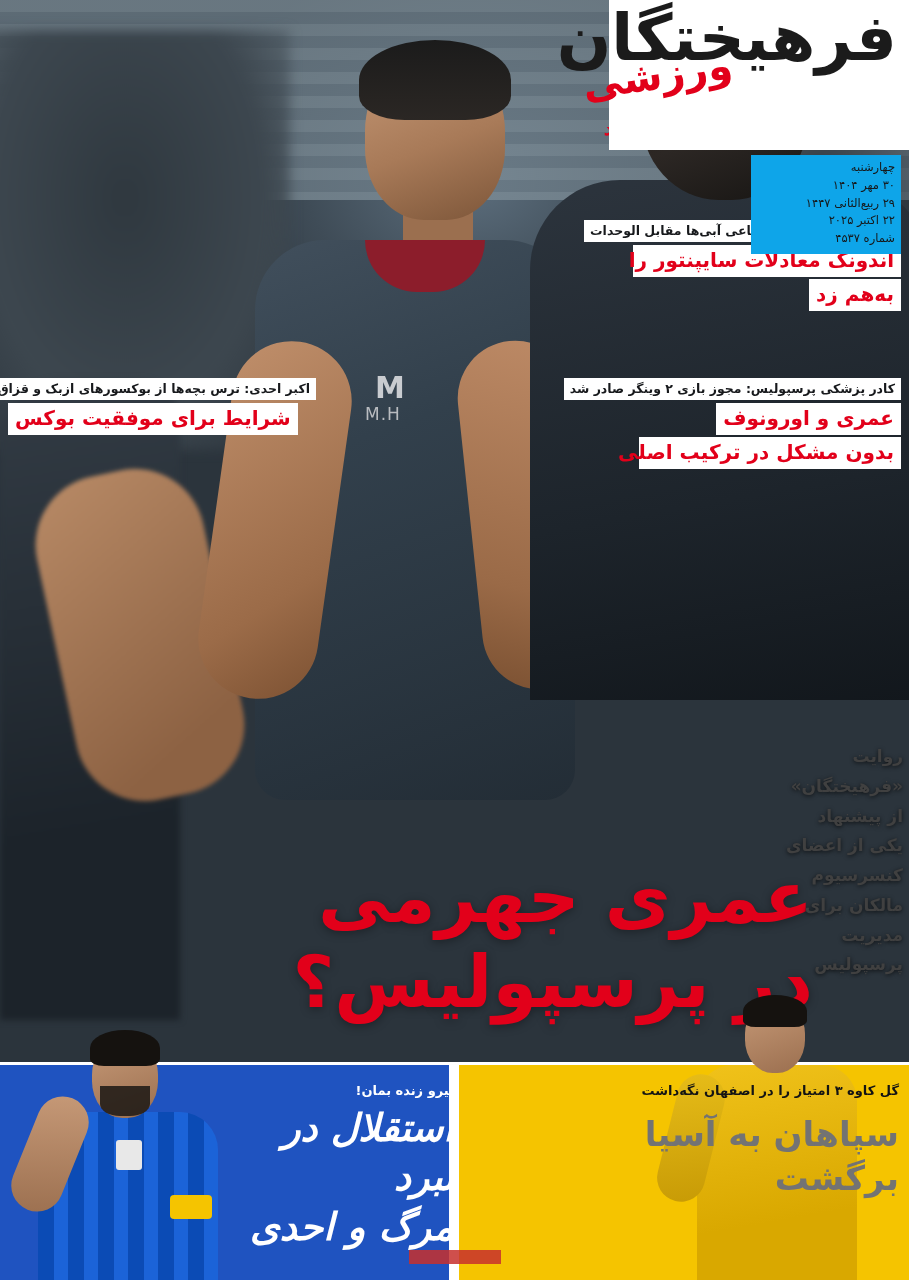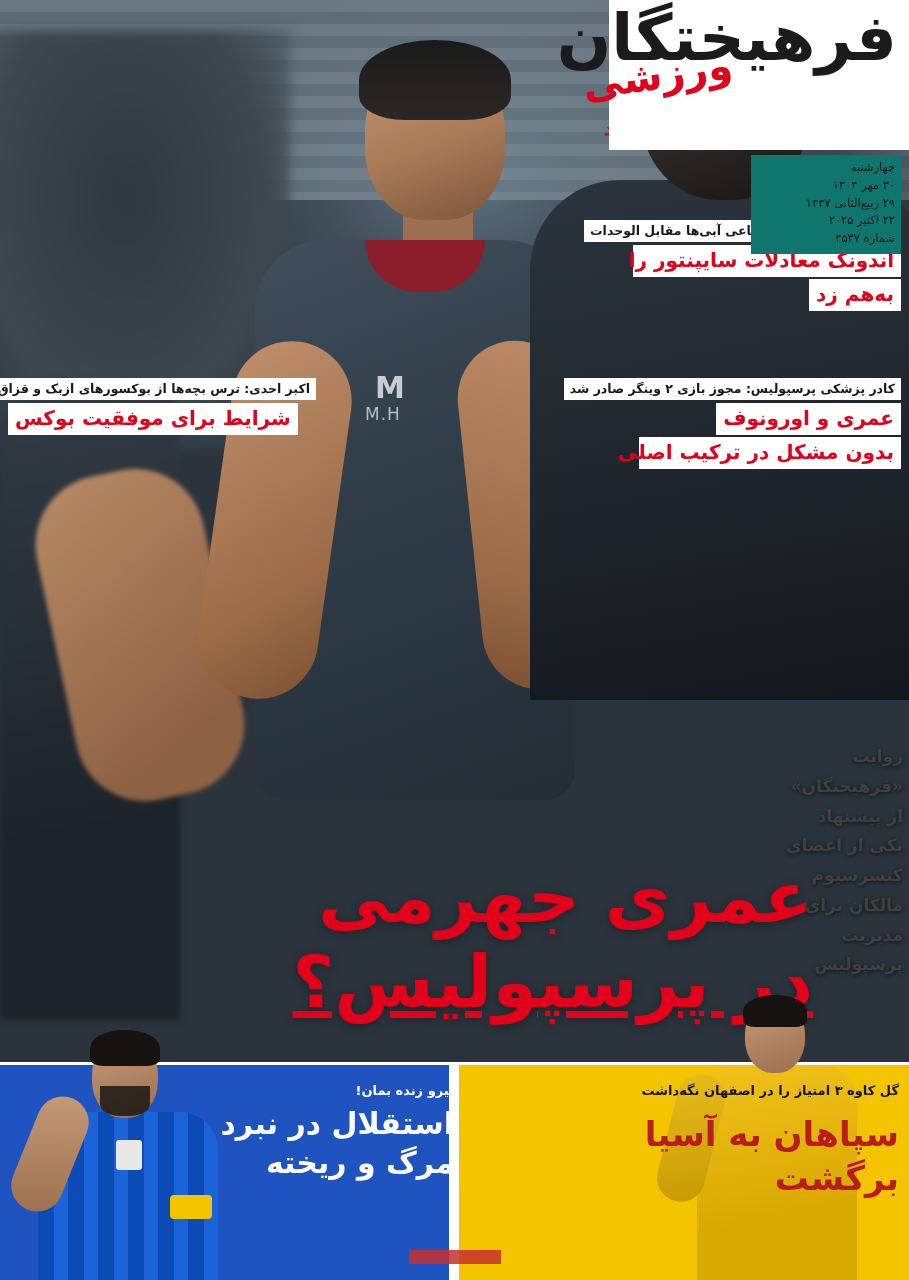--- a/index.html
+++ b/index.html
@@ -134,21 +134,21 @@
   }
   .masthead .brand-red {
     position:absolute; right:176px; top:52px;
     font-size:40px; color:#e2001a; font-weight:bold;
     transform:rotate(-8deg);
   }
   .issue-info {
     position:absolute; right:8px; top:155px; width:150px;
     text-align:right;
     z-index:20;
-    background:#0f766e;
+    background:#0ea5e9;
     padding:4px 6px 6px 6px;
     line-height:1.55;
     font-size:11.5px;
     color:#16181a;
     direction:rtl;
   }
 
   
   .teaser {
     position:absolute;
@@ -191,21 +191,21 @@
     right:96px; bottom:255px;
     z-index:16;
     direction:rtl; text-align:right;
     color:#e2001a;
     font-weight:bold;
     font-size:72px;
     line-height:1.18;
     text-shadow:0 2px 10px rgba(0,0,0,.35);
     width:640px;
   }
-  .headline .l2 { display:block;text-decoration:underline; }
+  .headline .l2 { display:block; }
 
   
   .side-note {
     position:absolute;
     right:6px; bottom:300px;
     width:120px;
     z-index:17;
     direction:rtl; text-align:right;
     color:#404040;
     font-size:17px;
@@ -238,28 +238,28 @@
 
   .panel-text {
     position:absolute;
     direction:rtl; text-align:right;
   }
   #esteghlal-text { right:455px; top:18px; width:240px; }
   #esteghlal-text .kicker {
     color:#ffffff; font-size:13px; font-weight:bold; margin-bottom:6px; display:block;
   }
   #esteghlal-text .line {
-    color:#ffffff; font-size:30px; font-weight:bold; line-height:1.3; display:block;
+    color:#ffffff; font-size:38px; font-weight:bold; line-height:1.3; display:block;font-style:italic;
   }
   #sepahan-text { right:10px; top:18px; width:300px; }
   #sepahan-text .kicker {
     color:#141414; font-size:13px; font-weight:bold; margin-bottom:14px; display:block;
   }
   #sepahan-text .line {
-    color:#b91c1c; font-size:34px; font-weight:bold; line-height:1.3; display:block;
+    color:#737373; font-size:34px; font-weight:bold; line-height:1.3; display:block;
   }
 
   
   .player-blue {
     position:absolute; left:20px; bottom:0; width:210px; height:260px;
   }
   .player-blue .head {
     position:absolute; left:72px; top:18px; width:66px; height:80px;
     border-radius:46%;
     background:linear-gradient(160deg,#c79a78,#9b6f4f);
@@ -417,21 +417,21 @@
     <div class="player-yellow">
       <div class="kit"></div>
       <div class="arm"></div>
       <div class="head"></div>
       <div class="hair"></div>
     </div>
 
     <div class="panel-text" id="esteghlal-text">
       <span class="kicker">بیرو زنده بمان!</span>
       <span class="line">استقلال در نبرد</span>
-      <span class="line">مرگ و ریخته</span>
+      <span class="line">مرگ و احدی</span>
     </div>
 
     <div class="panel-text" id="sepahan-text">
       <span class="kicker">گل کاوه ۳ امتیاز را در اصفهان نگه‌داشت</span>
       <span class="line">سپاهان به آسیا</span>
       <span class="line">برگشت</span>
     </div>
 
     <div class="wm-box"></div>
   </div>

